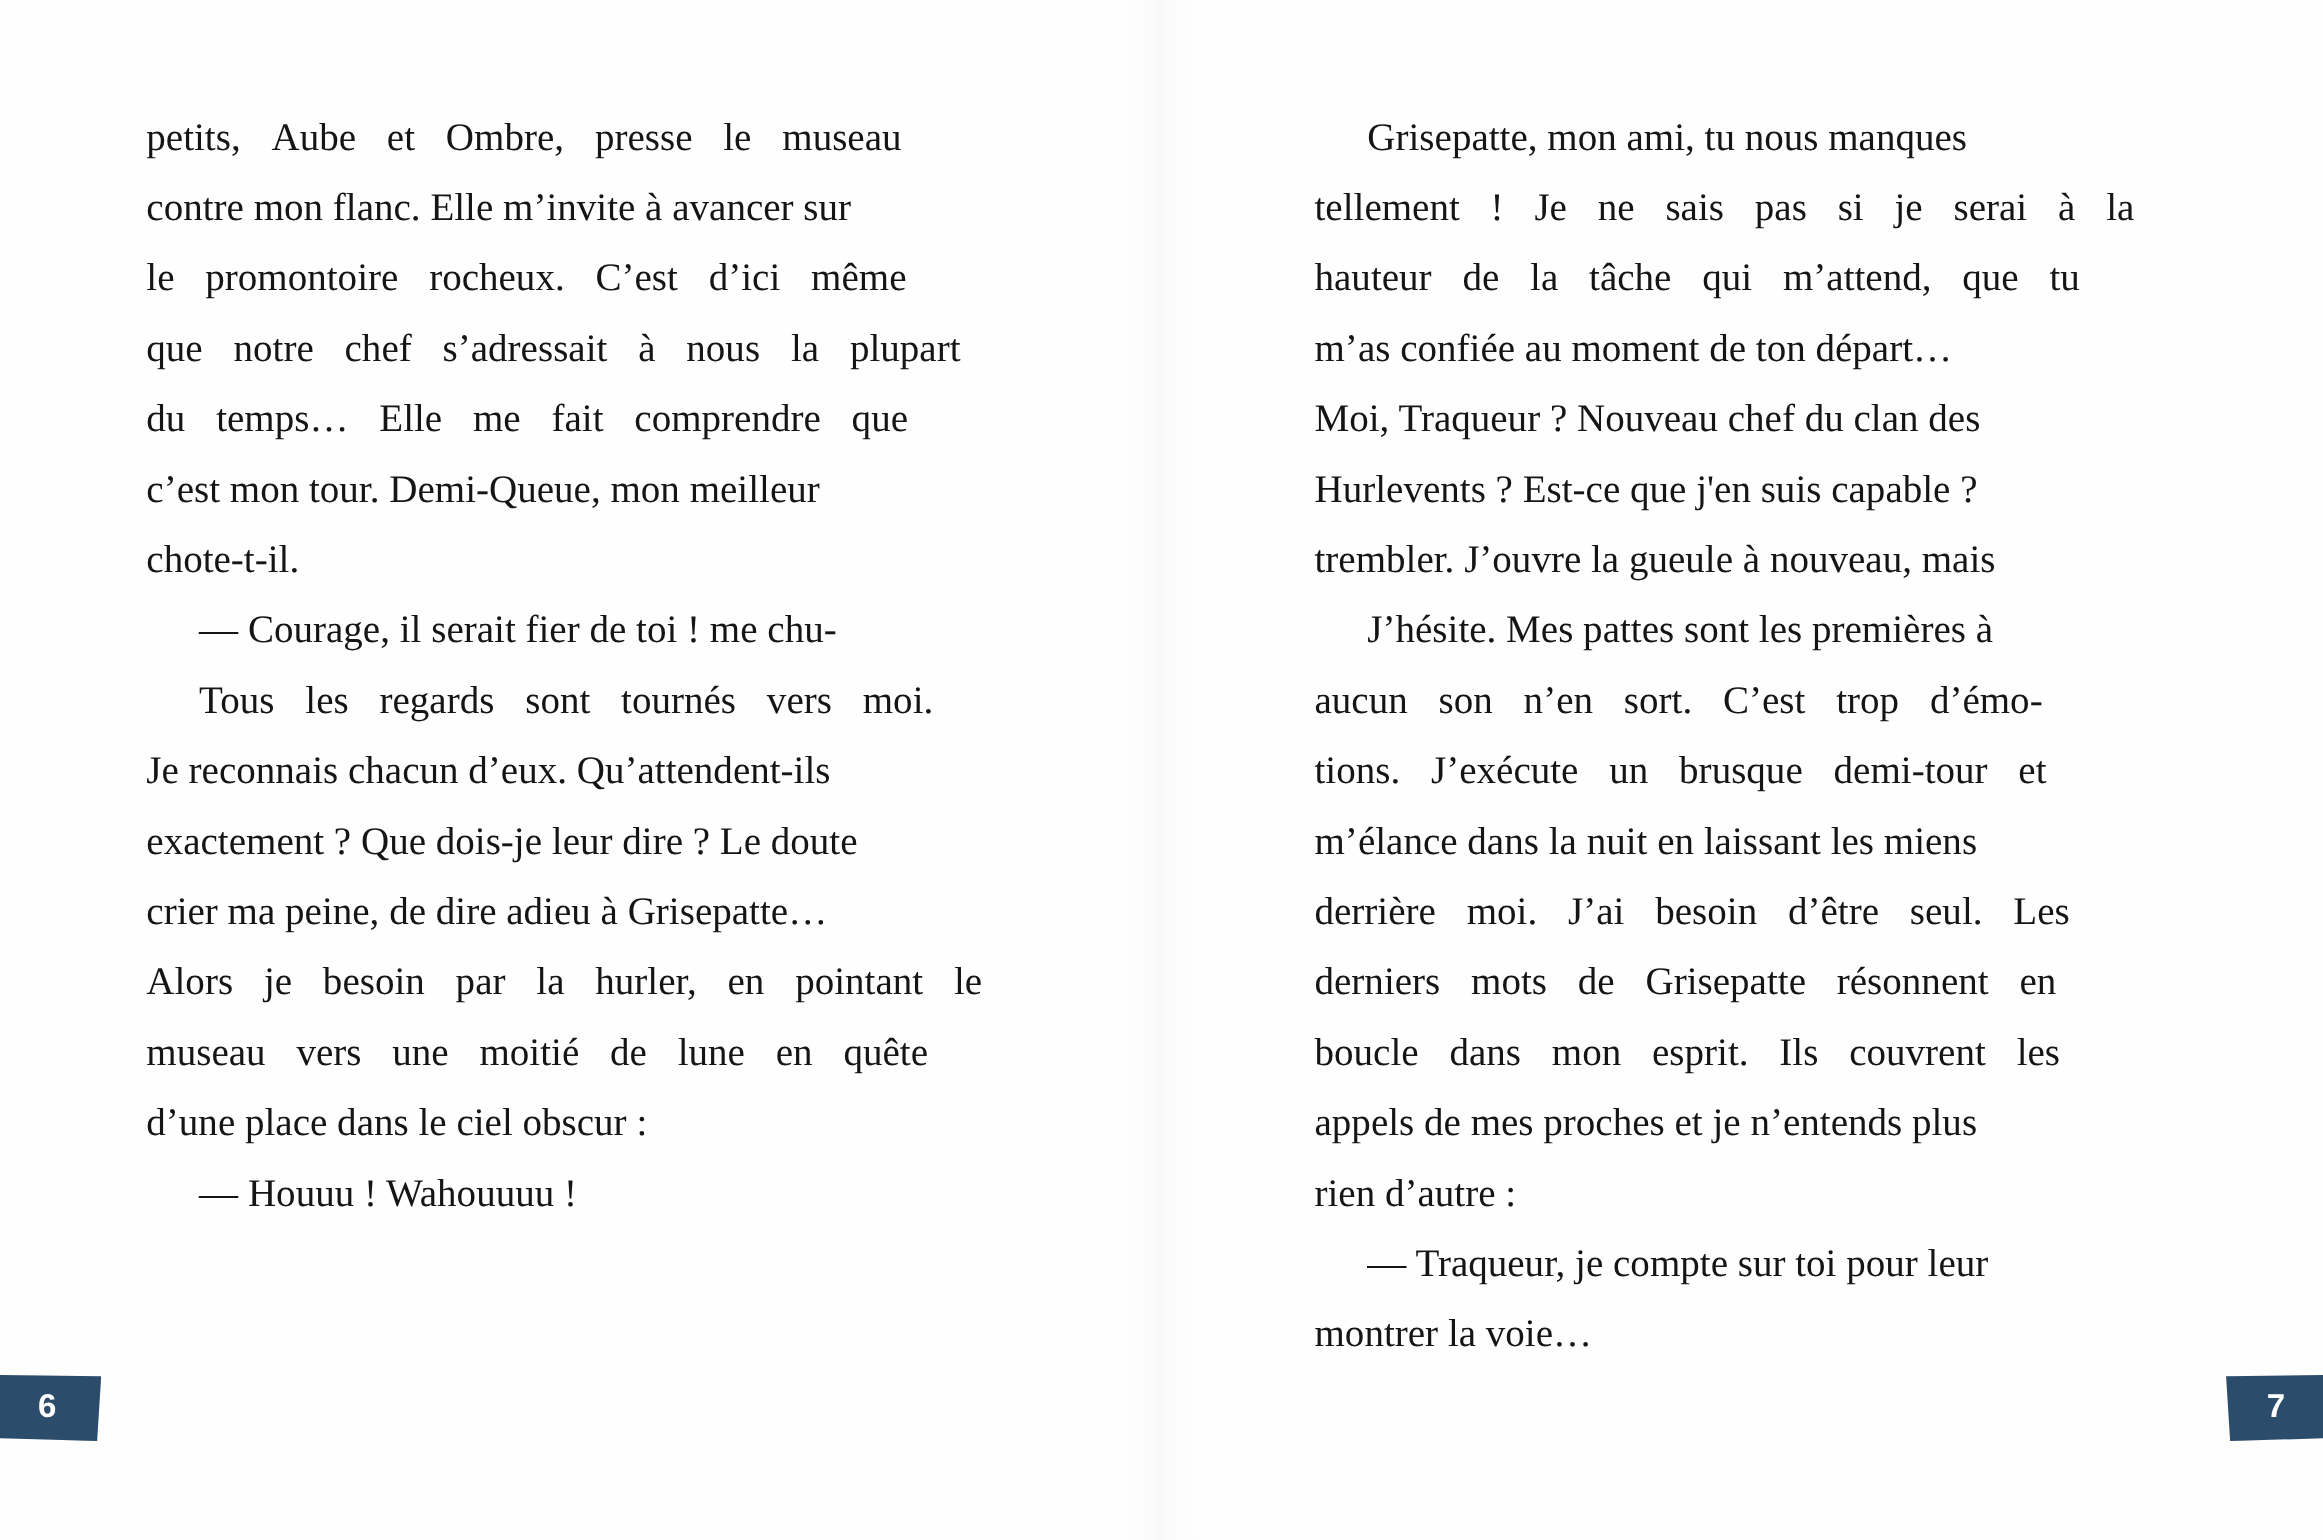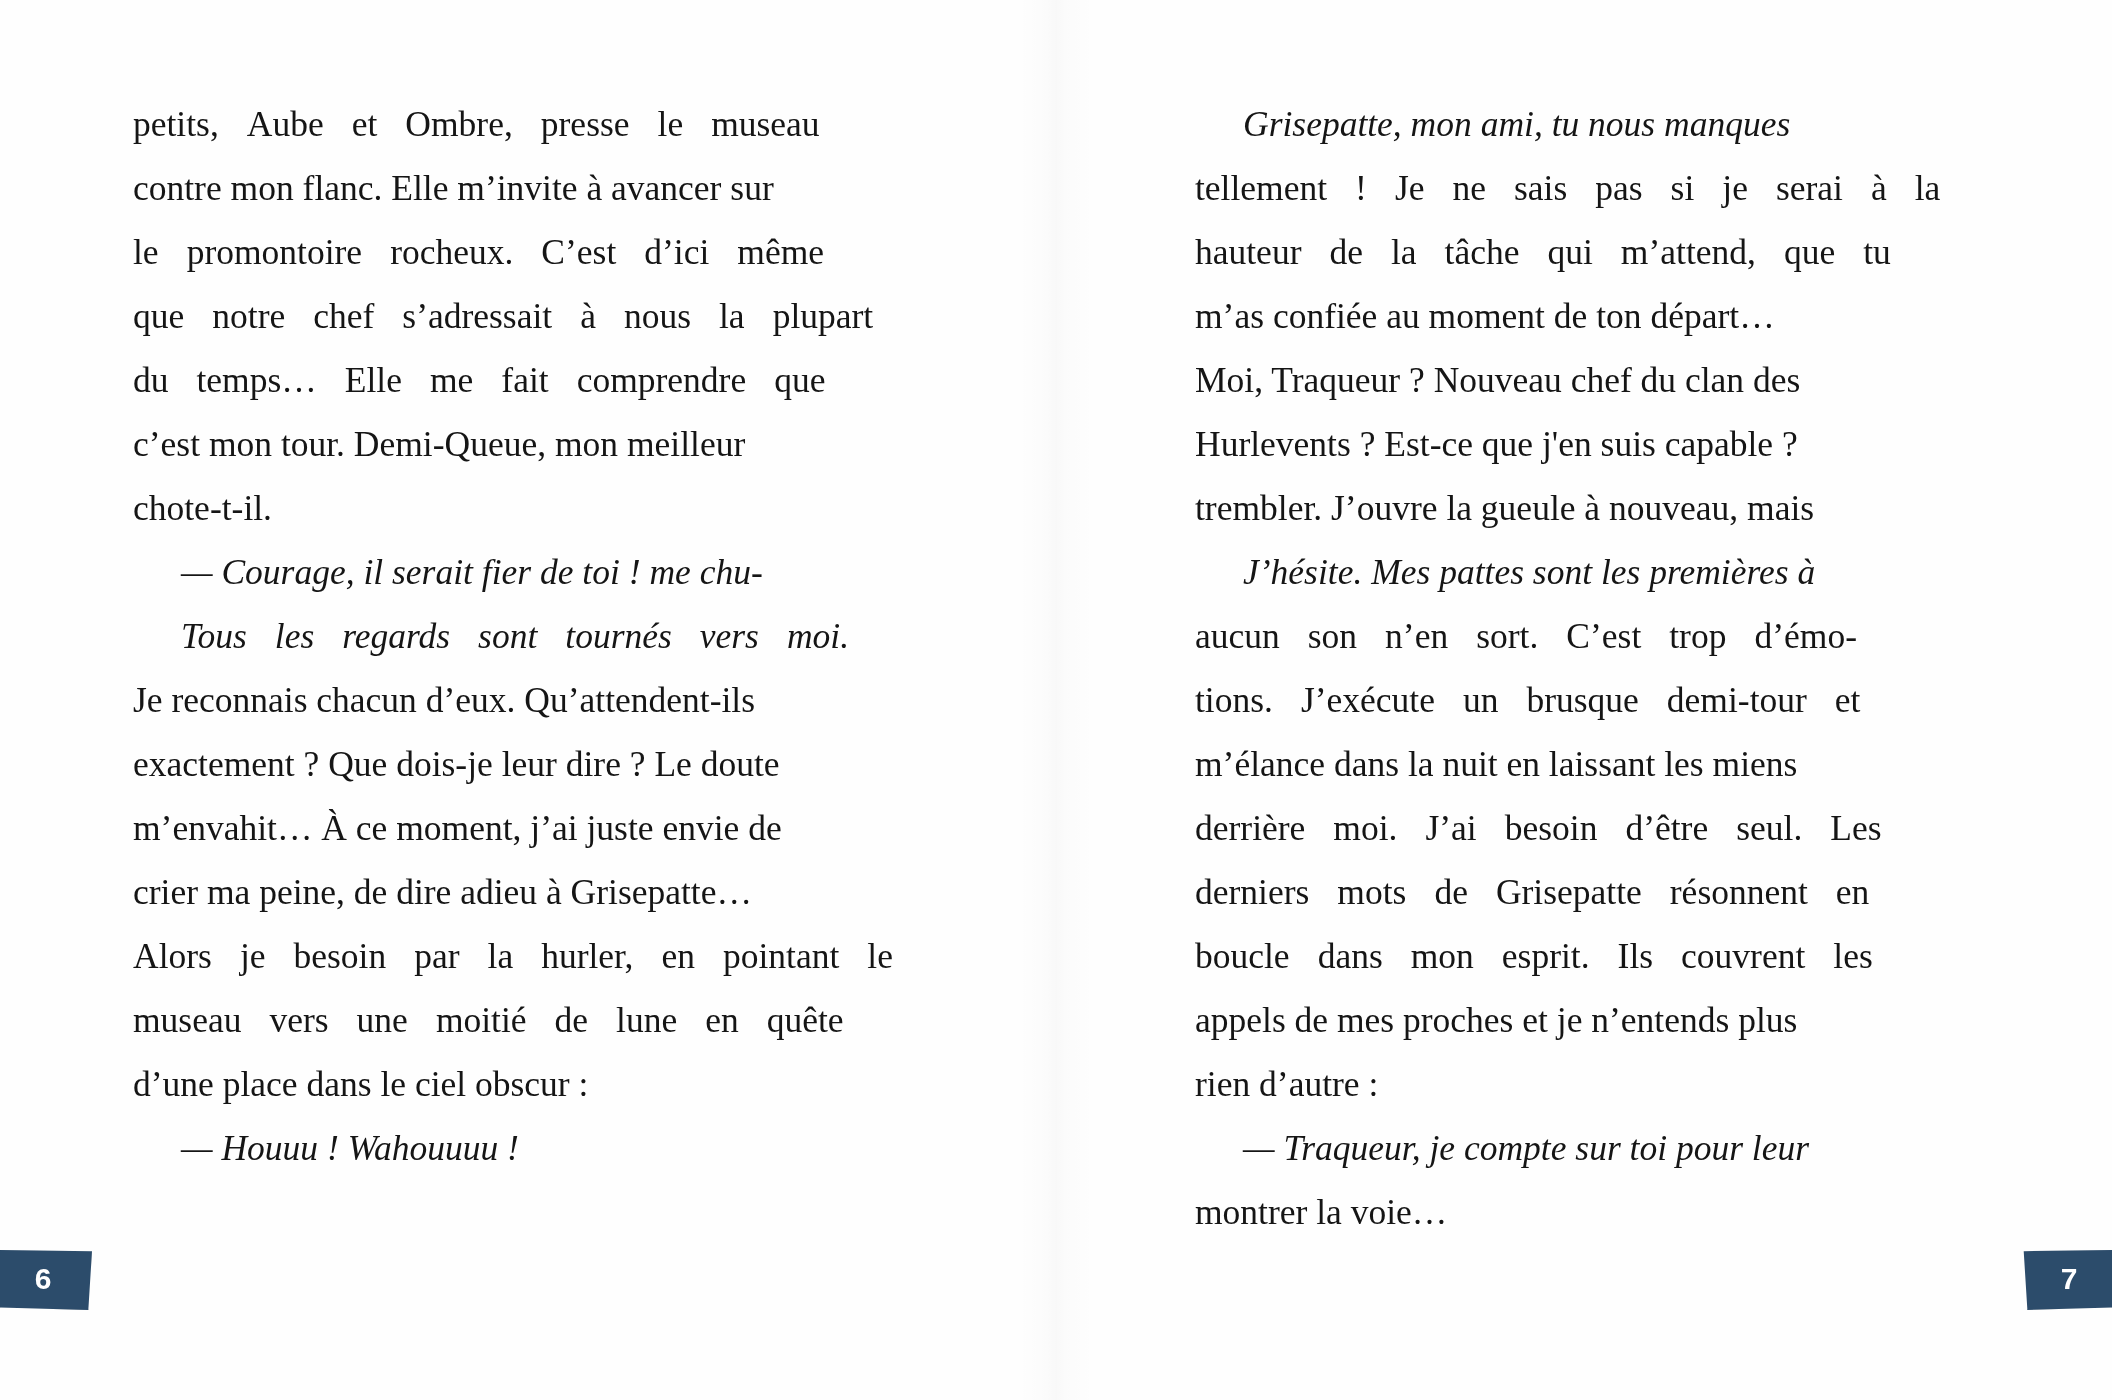--- a/index.html
+++ b/index.html
@@ -80,21 +80,21 @@
     gap: 28px;
   }
 
   .line.justify {
     display: flex;
     justify-content: space-between;
   }
 
   .line.justify > span { display: inline-block; }
 
-  .line.indent { padding-left: 48px; font-style: italic; }
+  .line.indent { padding-left: 48px; }
   .line.indent.justify { padding-left: 48px; }
 
   
   .page-badge {
     position: absolute;
     bottom: 90px;
     height: 60px;
     width: 86px;
     background: #2c4c6b;
     color: #ffffff;
@@ -180,21 +180,20 @@
           <span>Tous</span>
           <span>les</span>
           <span>regards</span>
           <span>sont</span>
           <span>tournés</span>
           <span>vers</span>
           <span>moi.</span>
         </span>
         <span class="line">Je reconnais chacun d’eux. Qu’attendent-ils</span>
         <span class="line">exactement ? Que dois-je leur dire ? Le doute</span>
-        <span class="line">m’envahit… À ce moment, j’ai juste envie de</span>
         <span class="line">crier ma peine, de dire adieu à Grisepatte…</span>
         <span class="line justify">
           <span>Alors</span>
           <span>je</span>
           <span>besoin</span>
           <span>par</span>
           <span>la</span>
           <span>hurler,</span>
           <span>en</span>
           <span>pointant</span>

